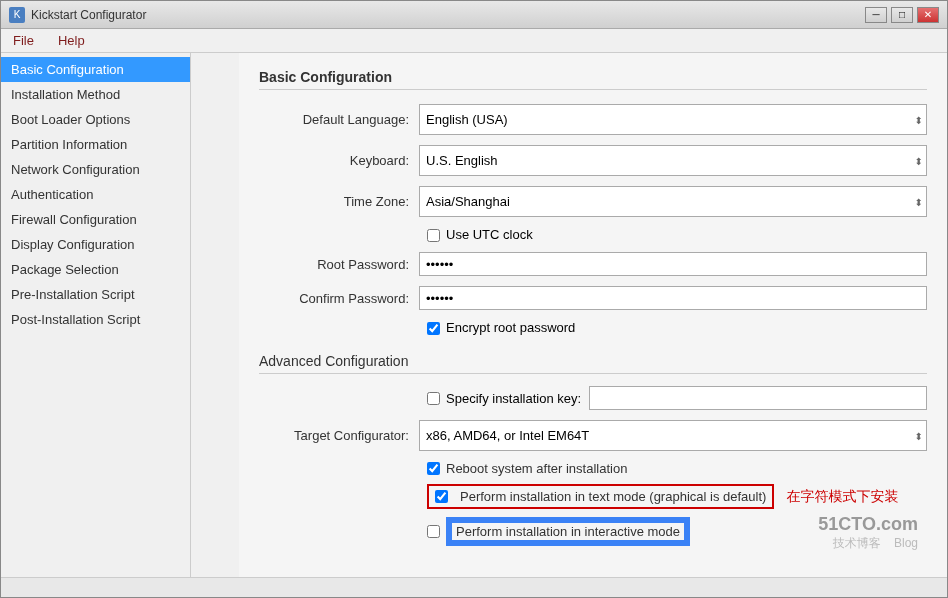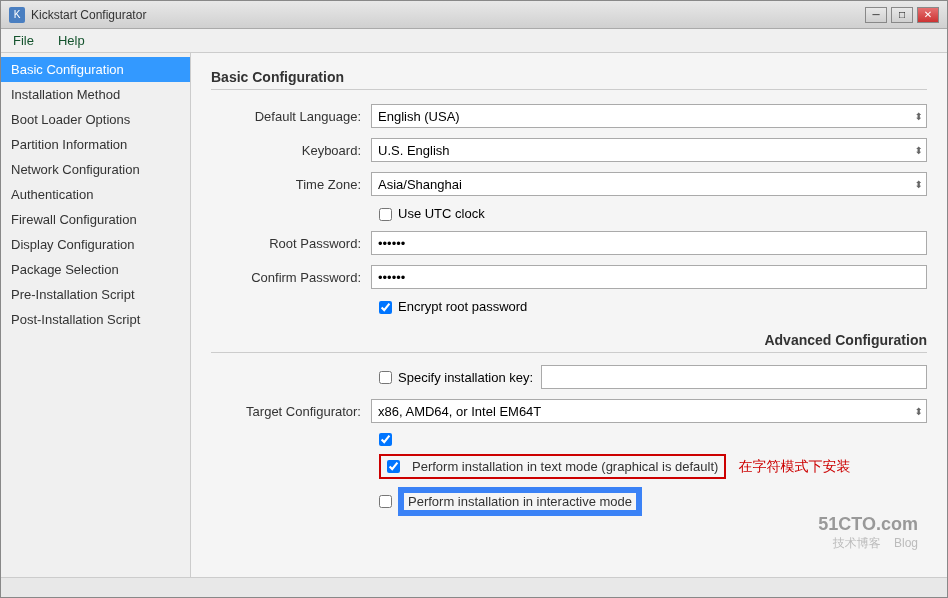--- a/index.html
+++ b/index.html
@@ -69,28 +69,29 @@
       background: #f0f0f0;
       padding: 3px 8px;
       display: flex;
       gap: 16px;
       border-bottom: 1px solid #ccc;
       height: 24px;
       align-items: center;
     }
     .menu-item {
       font-size: 13px;
-      color: #14532d;
+      color: #7f1d1d;
       cursor: pointer;
       padding: 0 4px;
     }
     .main-content {
       display: flex;
       flex: 1;
       overflow: hidden;
+      gap: 48px;
     }
     .sidebar {
       width: 190px;
       background: #f0f0f0;
       border-right: 1px solid #ccc;
       padding: 4px 0;
       flex-shrink: 0;
     }
     .sidebar-item {
       padding: 5px 10px;
@@ -138,21 +139,21 @@
       padding: 2px 6px;
       font-size: 13px;
       position: relative;
     }
     .select-wrapper {
       flex: 1;
       position: relative;
     }
     .form-select {
       width: 100%;
-      height: 24px;
+      height: 31px;
       border: 1px solid #aaa;
       background: white;
       padding: 2px 6px;
       font-size: 13px;
       appearance: none;
       cursor: pointer;
     }
     .select-arrow {
       position: absolute;
       right: 4px;
@@ -169,26 +170,25 @@
       padding-left: 168px;
     }
     .checkbox-row input[type="checkbox"] {
       margin-right: 6px;
     }
     .advanced-section {
       margin-top: 18px;
     }
     .advanced-title {
       font-size: 14px;
-      font-weight: bold;
+      font-weight: normal;
       color: #333;
       margin-bottom: 12px;
       border-bottom: 1px solid #ccc;
       padding-bottom: 4px;
-      text-align: right;
     }
     .text-input {
       flex: 1;
       height: 24px;
       border: 1px solid #aaa;
       background: white;
       padding: 2px 6px;
       font-size: 13px;
     }
     .checkbox-item {
@@ -354,20 +354,21 @@
           <div class="select-wrapper">
             <select class="form-select">
               <option>x86, AMD64, or Intel EM64T</option>
             </select>
             <span class="select-arrow">⬍</span>
           </div>
         </div>
 
         <div class="checkbox-item">
           <input type="checkbox" checked="" style="">
+          <label>Reboot system after installation</label>
         </div>
 
         <div class="checkbox-item" style="padding-left:168px;">
           <div class="highlight-box">
             <input type="checkbox" checked="" style="">
             <label style="margin-left:6px;">Perform installation in text mode (graphical is default)</label>
           </div>
           <span class="annotation-text">在字符模式下安装</span>
         </div>
 

